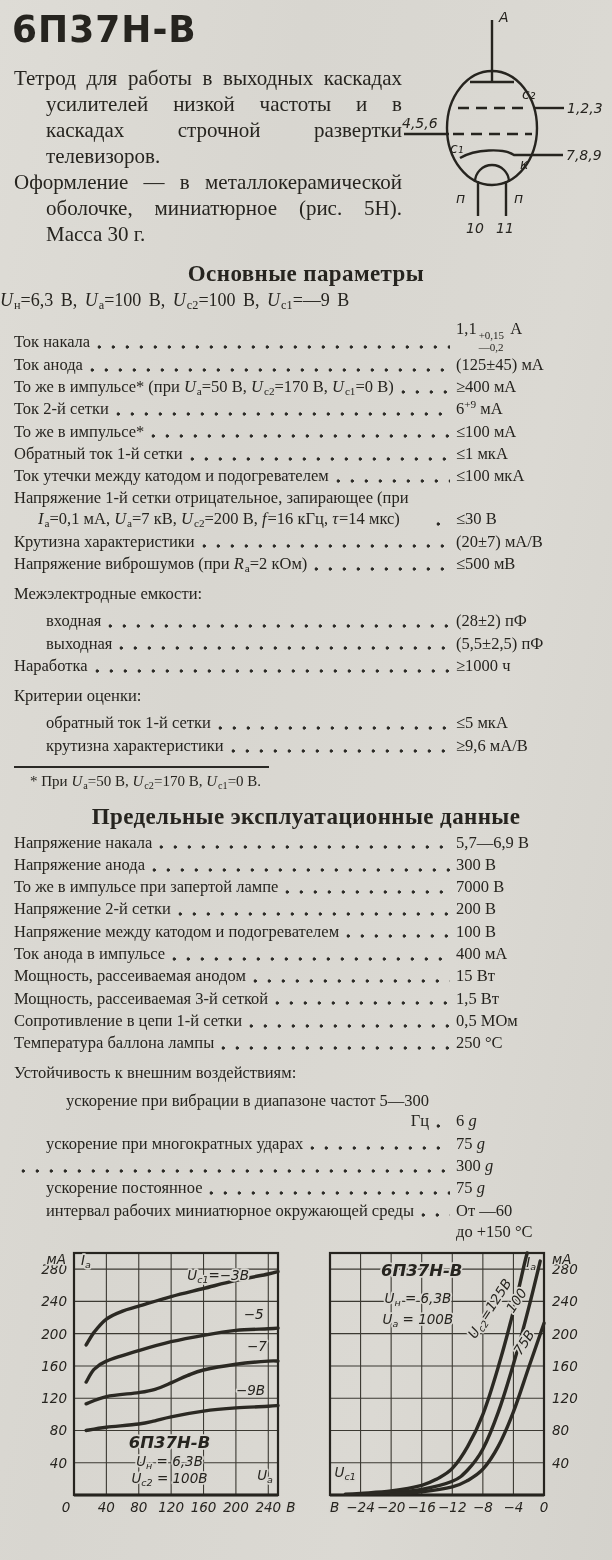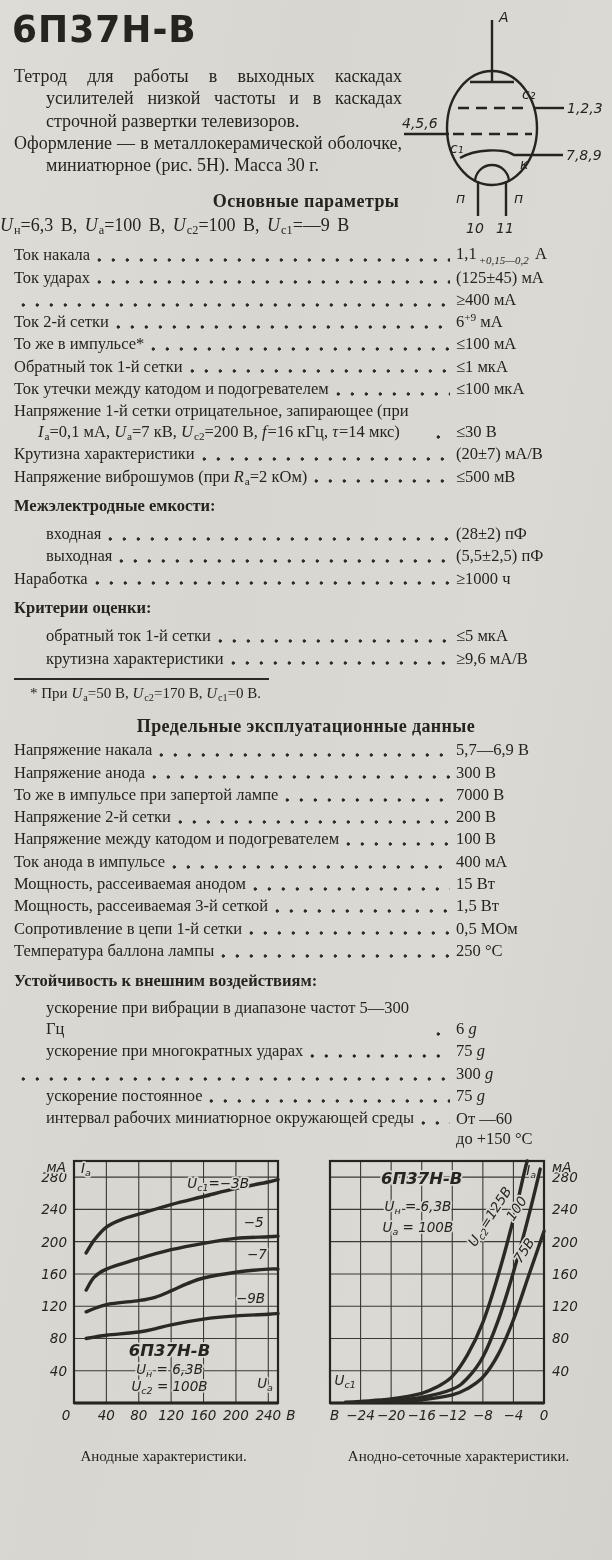--- a/index.html
+++ b/index.html
@@ -5,42 +5,42 @@
   html,body{margin:0;padding:0;background:#b9b7b1;}
   .page{
     position:relative;width:612px;height:1560px;overflow:hidden;
     background:linear-gradient(100deg,#dedcd6 0%,#d8d6d0 35%,#dbd9d3 70%,#d4d2cc 100%);
     color:#26241f;font-family:"Liberation Serif",serif;
   }
   .title{
     font-family:"DejaVu Sans",sans-serif;font-weight:bold;font-size:36px;
     letter-spacing:1px;margin:8px 0 0 12px;transform:scaleY(1.04);transform-origin:left top;
   }
-  .intro{width:388px;margin:16px 0 0 14px;font-size:18px;line-height:1.24;text-align:justify;}
+  .intro{width:388px;margin:16px 0 0 14px;font-size:21px;line-height:1.24;text-align:justify;}
   .intro p{margin:0;padding-left:32px;text-indent:-32px;}
   .pinout{position:absolute;top:4px;right:2px;}
   .pl{stroke:#26241f;stroke-width:2.4;fill:none;}
   .dash{stroke-dasharray:11 7;}
   .pt{font-family:"DejaVu Sans",sans-serif;font-style:italic;font-size:14px;fill:#26241f;}
-  .sec-head{text-align:center;font-weight:bold;font-size:18px;margin:14px 0 3px;letter-spacing:.4px;}
+  .sec-head{text-align:center;font-weight:bold;font-size:23px;margin:14px 0 3px;letter-spacing:.4px;}
   .conditions{text-align:left;font-size:18px;margin-bottom:8px;word-spacing:3px;}
   .v{font-style:italic;padding-right:1px;}
   sub{font-size:68%;line-height:0;vertical-align:-0.28em;}
   sup{font-size:68%;line-height:0;}
   .params{margin:0 10px 0 14px;font-size:16.5px;line-height:1.26;}
   .prow{display:flex;align-items:flex-end;margin:1.5px 0;}
   .plabel{flex:0 1 auto;max-width:436px;padding-left:24px;text-indent:-24px;}
-  .prow.ind .plabel{margin-left:32px;padding-left:0;text-indent:0;}
+  .prow.ind .plabel{margin-left:32px;padding-left:0;text-indent:0;text-align:right;}
   .dots{flex:1 0 14px;height:1.15em;margin:0 2px 0 7px;
     background-image:radial-gradient(circle at 2.2px center,#2b2a26 1.35px,rgba(43,42,38,0) 1.9px);
     background-size:14px 6px;background-repeat:repeat-x;background-position:left bottom 3px;}
   .pval{flex:0 0 146px;padding-left:4px;white-space:pre-line;}
   .pval.twoline{margin-bottom:-21px;}
-  .stk{display:inline-flex;font-size:11px;line-height:1.05;vertical-align:-0.45em;margin:0 2px;font-style:italic;}
-  .subhead{margin:9px 0 7px;font-weight:bold;}
+  .stk{display:inline-flex;flex-direction:column;font-size:11px;line-height:1.05;vertical-align:-0.45em;margin:0 2px;}
+  .subhead{margin:9px 0 7px;}
   .fn-rule{width:255px;border-top:2px solid #2a2925;margin:9px 0 5px 14px;}
   .footnote{margin:0 14px 0 30px;font-size:15px;}
   .charts{display:flex;margin:16px 0 0 22px;}
   .chart text{font-family:"DejaVu Sans",sans-serif;font-style:italic;font-size:13.5px;fill:#26241f;
     stroke:#d8d6d0;stroke-width:3.5px;paint-order:stroke;stroke-linejoin:round;}
   .chart text.ttl{font-weight:bold;font-size:16.5px;}
   .chart .grid{stroke:#3b3932;stroke-width:1.1;}
   .chart .frame{stroke:#26241f;stroke-width:2.2;fill:none;}
   .chart .axis{stroke:#26241f;stroke-width:3;}
   .chart .curve{stroke:#2b2923;stroke-width:3.4;fill:none;stroke-linecap:round;}
@@ -88,25 +88,26 @@
   <div class="sec-head">Основные параметры</div>
   <div class="conditions"><i class="v">U</i><sub>н</sub>=6,3 В, <i class="v">U</i><sub>а</sub>=100 В, <i class="v">U</i><sub>с2</sub>=100 В, <i class="v">U</i><sub>с1</sub>=—9 В</div>
 
   <div class="params" id="main-rows">
       <div class="prow">
         <span class="plabel">Ток накала</span>
         <span class="dots"></span>
         <span class="pval">1,1<span class="stk"><span>+0,15</span><span>—0,2</span></span> А</span>
       </div>
       <div class="prow">
-        <span class="plabel">Ток ударах</span>
+        <span class="plabel">Ток анода</span>
         <span class="dots"></span>
         <span class="pval">(125±45) мА</span>
       </div>
       <div class="prow">
+        <span class="plabel">То же в импульсе* (при <i class="v">U</i><sub>а</sub>=50 В, <i class="v">U</i><sub>с2</sub>=170 В, <i class="v">U</i><sub>с1</sub>=0 В)</span>
         <span class="dots"></span>
         <span class="pval">≥400 мА</span>
       </div>
       <div class="prow">
         <span class="plabel">Ток 2-й сетки</span>
         <span class="dots"></span>
         <span class="pval">6<sup>+9</sup> мА</span>
       </div>
       <div class="prow">
         <span class="plabel">То же в импульсе*</span>
@@ -336,18 +337,14 @@
           <text x="99.89285714285714" y="86.98666666666666" text-anchor="middle"><tspan>U</tspan><tspan dy="3" font-size="9.5px">а</tspan><tspan dy="-3"> = 100В</tspan></text>
           <path d="M 27.285714285714285 257.1933333333333 C 29.8 257.1 34.9 256.9 42.6 256.4 C 50.2 255.8 63 255.3 73.1 254 C 83.3 252.6 96.1 250.3 103.7 248.3 C 111.4 246.3 113.9 244.7 119 241.9 C 124.1 239 129.2 236.8 134.3 231.4 C 139.4 226 144.5 218.6 149.6 209.6 C 154.7 200.6 159.8 190.5 164.9 177.3 C 170 164.2 175 147.8 180.1 130.5 C 185.2 113.3 191.1 91.2 195.4 74.1 C 199.8 57 203.8 37.8 206.1 28.1 C 208.4 18.4 208.7 18 209.2 16" class="curve"></path>
           <text x="175.55714285714285" y="74.08" text-anchor="middle" transform="rotate(-57 175.55714285714285 74.08)"><tspan>U</tspan><tspan dy="3" font-size="9.5px">с2</tspan><tspan dy="-3">=125В</tspan></text>
           <path d="M 42.57142857142857 257.1933333333333 C 47.7 256.9 63 256.4 73.1 255.6 C 83.3 254.8 93.5 254.2 103.7 252.4 C 113.9 250.5 126.6 247.5 134.3 244.3 C 141.9 241.1 144.5 238.4 149.6 233 C 154.7 227.6 159.8 221.6 164.9 212 C 170 202.5 175 189.8 180.1 175.7 C 185.2 161.6 190.3 144.8 195.4 127.3 C 200.5 109.8 206.3 88.1 210.7 70.9 C 215.2 53.6 220.3 31.9 222.2 24.1" class="curve"></path>
           <text x="202.30714285714285" y="66.01333333333334" text-anchor="middle" transform="rotate(-57 202.30714285714285 66.01333333333334)">100</text>
           <path d="M 73.14285714285714 257.1933333333333 C 78.2 256.8 93.5 256 103.7 254.8 C 113.9 253.6 126.6 251.8 134.3 249.9 C 141.9 248.1 144.5 246.4 149.6 243.5 C 154.7 240.5 159.8 237.8 164.9 232.2 C 170 226.5 175 219.1 180.1 209.6 C 185.2 200.1 190.3 188.1 195.4 174.9 C 200.5 161.7 205.6 145.3 210.7 130.5 C 215.8 115.8 223.5 93.6 226 86.2" class="curve"></path>
           <text x="209.95" y="107.96000000000001" text-anchor="middle" transform="rotate(-57 209.95 107.96000000000001)">75В</text>
         </svg></div>
     </div>
 
-  <div class="captions">
-    <div class="cap">Анодные характеристики.</div>
-    <div class="cap cap2">Анодно-сеточные характеристики.</div>
-  </div>
 
 </div>
 
 </body></html>

